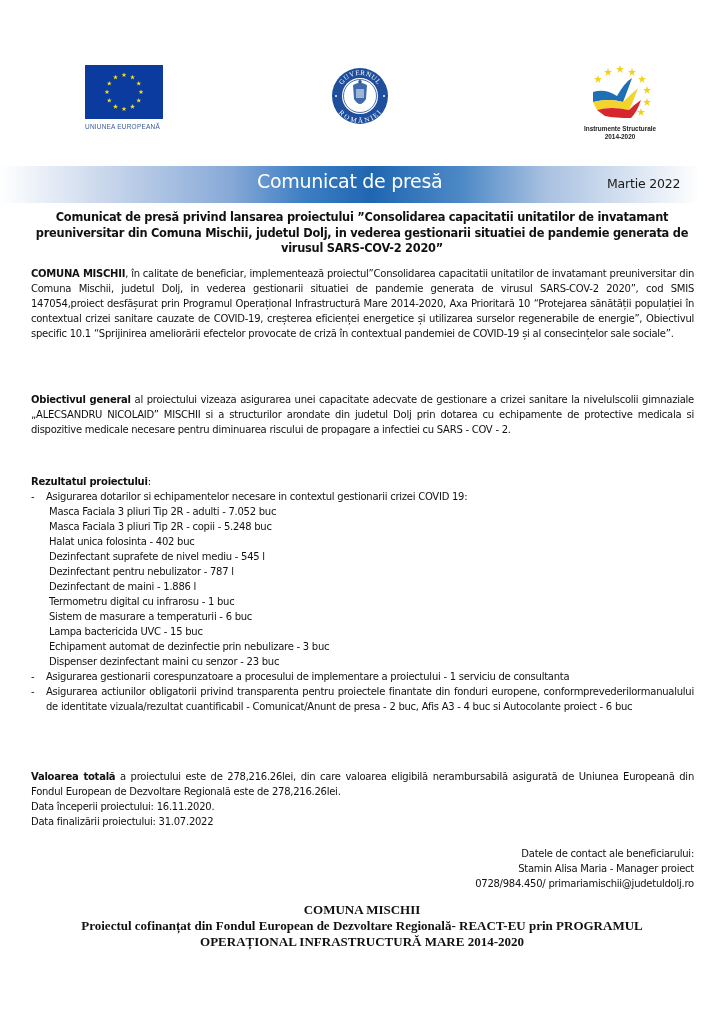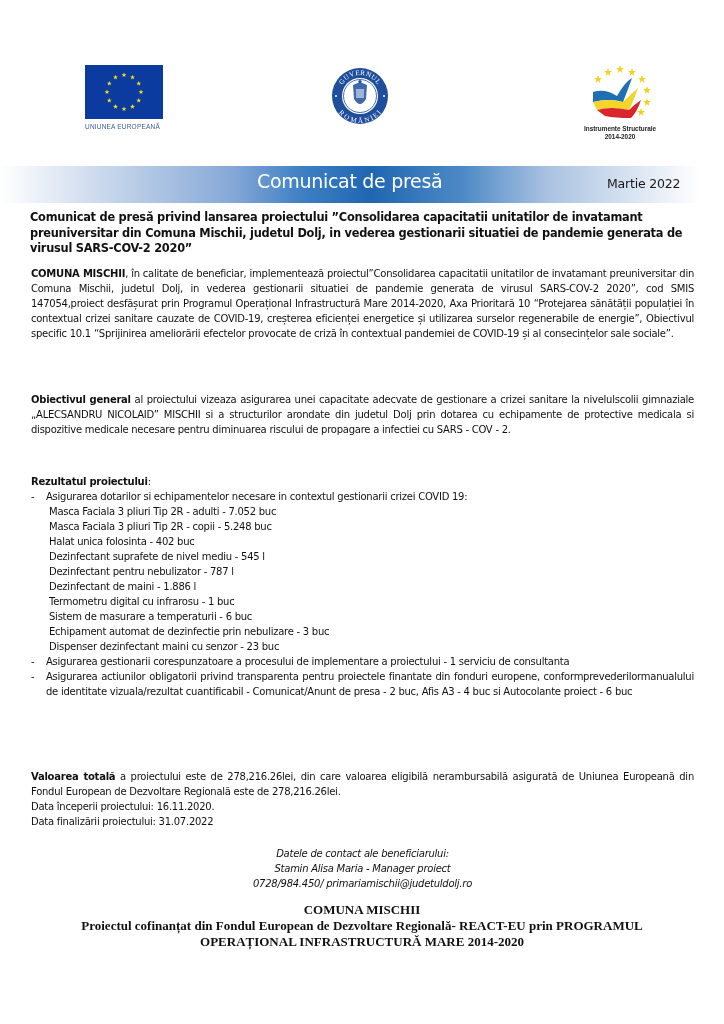--- a/index.html
+++ b/index.html
@@ -17,33 +17,33 @@
   .is-caption { position: absolute; left: 0; top: 63px; width: 90px; text-align: center; font-family: "Liberation Sans", sans-serif; font-size: 6.4px; font-weight: bold; color: #222; line-height: 8px; }
 
   
   .banner { position: absolute; left: 0; top: 166px; width: 700px; height: 37px;
     background: linear-gradient(90deg, #ffffff 0%, #c9d7ec 15%, #87a9d7 33%, #3f80c4 43%, #1f66b1 53%, #4d89c6 66%, #a9c1e1 78%, #ffffff 100%); }
   .banner-title { position: absolute; left: 257px; top: 4px; font-family: "DejaVu Sans", sans-serif; font-size: 19px; color: #ffffff; font-weight: normal; letter-spacing: -0.3px; }
   .banner-date { position: absolute; left: 607px; top: 10px; font-family: "DejaVu Sans", sans-serif; font-size: 12.5px; color: #1a1a1a; letter-spacing: -0.2px; }
 
   
   .doc { font-family: "DejaVu Sans", sans-serif; font-size: 10px; line-height: 15px; letter-spacing: -0.25px; }
-  .headline { position: absolute; left: 30px; top: 210px; width: 664px; text-align: left; font-weight: bold; font-size: 11.4px; line-height: 15.5px; }
+  .headline { position: absolute; left: 30px; top: 210px; width: 664px; text-align: center; font-weight: bold; font-size: 11.4px; line-height: 15.5px; }
   .para { position: absolute; left: 31px; width: 663px; text-align: justify; }
   .p-intro { top: 266px; }
   .p-obj { top: 392px; }
   .p-res-title { top: 474px; }
   .p-res-title b { font-weight: bold; }
   .bullets { position: absolute; left: 31px; top: 489px; width: 663px; }
   .bullet { display: flex; text-align: justify; }
   .bullet .dash { width: 15px; flex: 0 0 15px; }
   .bullet .btxt { flex: 1; }
   .subitems { padding-left: 18px; }
   .p-val { top: 769px; }
-  .p-contact { top: 846px; text-align: center; font-style: italic; }
+  .p-contact { top: 846px; text-align: right; }
   .footer { position: absolute; left: 30px; top: 902px; width: 664px; text-align: center; font-family: "Liberation Serif", serif; font-weight: bold; font-size: 13px; line-height: 16px; letter-spacing: 0; }
   .nj { text-align: left; }
 </style>
 </head>
 <body>
 
 <div class="page">
 
   <div class="logo eu">
     <div class="eu-flag">
@@ -132,20 +132,21 @@
     </div>
     <div class="subitems">
       <div>Masca Faciala 3 pliuri Tip 2R - adulti - 7.052 buc</div>
       <div>Masca Faciala 3 pliuri Tip 2R - copii - 5.248 buc</div>
       <div>Halat unica folosinta - 402 buc</div>
       <div>Dezinfectant suprafete de nivel mediu - 545 l</div>
       <div>Dezinfectant pentru nebulizator - 787 l</div>
       <div>Dezinfectant de maini - 1.886 l</div>
       <div>Termometru digital cu infrarosu - 1 buc</div>
       <div>Sistem de masurare a temperaturii - 6 buc</div>
+      <div>Lampa bactericida UVC - 15 buc</div>
       <div>Echipament automat de dezinfectie prin nebulizare - 3 buc</div>
       <div>Dispenser dezinfectant maini cu senzor - 23 buc</div>
     </div>
     <div class="bullet">
       <span class="dash">-</span>
       <span class="btxt">Asigurarea gestionarii corespunzatoare a procesului de implementare a proiectului - 1 serviciu de consultanta</span>
     </div>
     <div class="bullet">
       <span class="dash">-</span>
       <span class="btxt">Asigurarea actiunilor obligatorii privind transparenta pentru proiectele finantate din fonduri europene, conformprevederilormanualului de identitate vizuala/rezultat cuantificabil - Comunicat/Anunt de presa - 2 buc, Afis A3 - 4 buc si Autocolante proiect - 6 buc</span>

